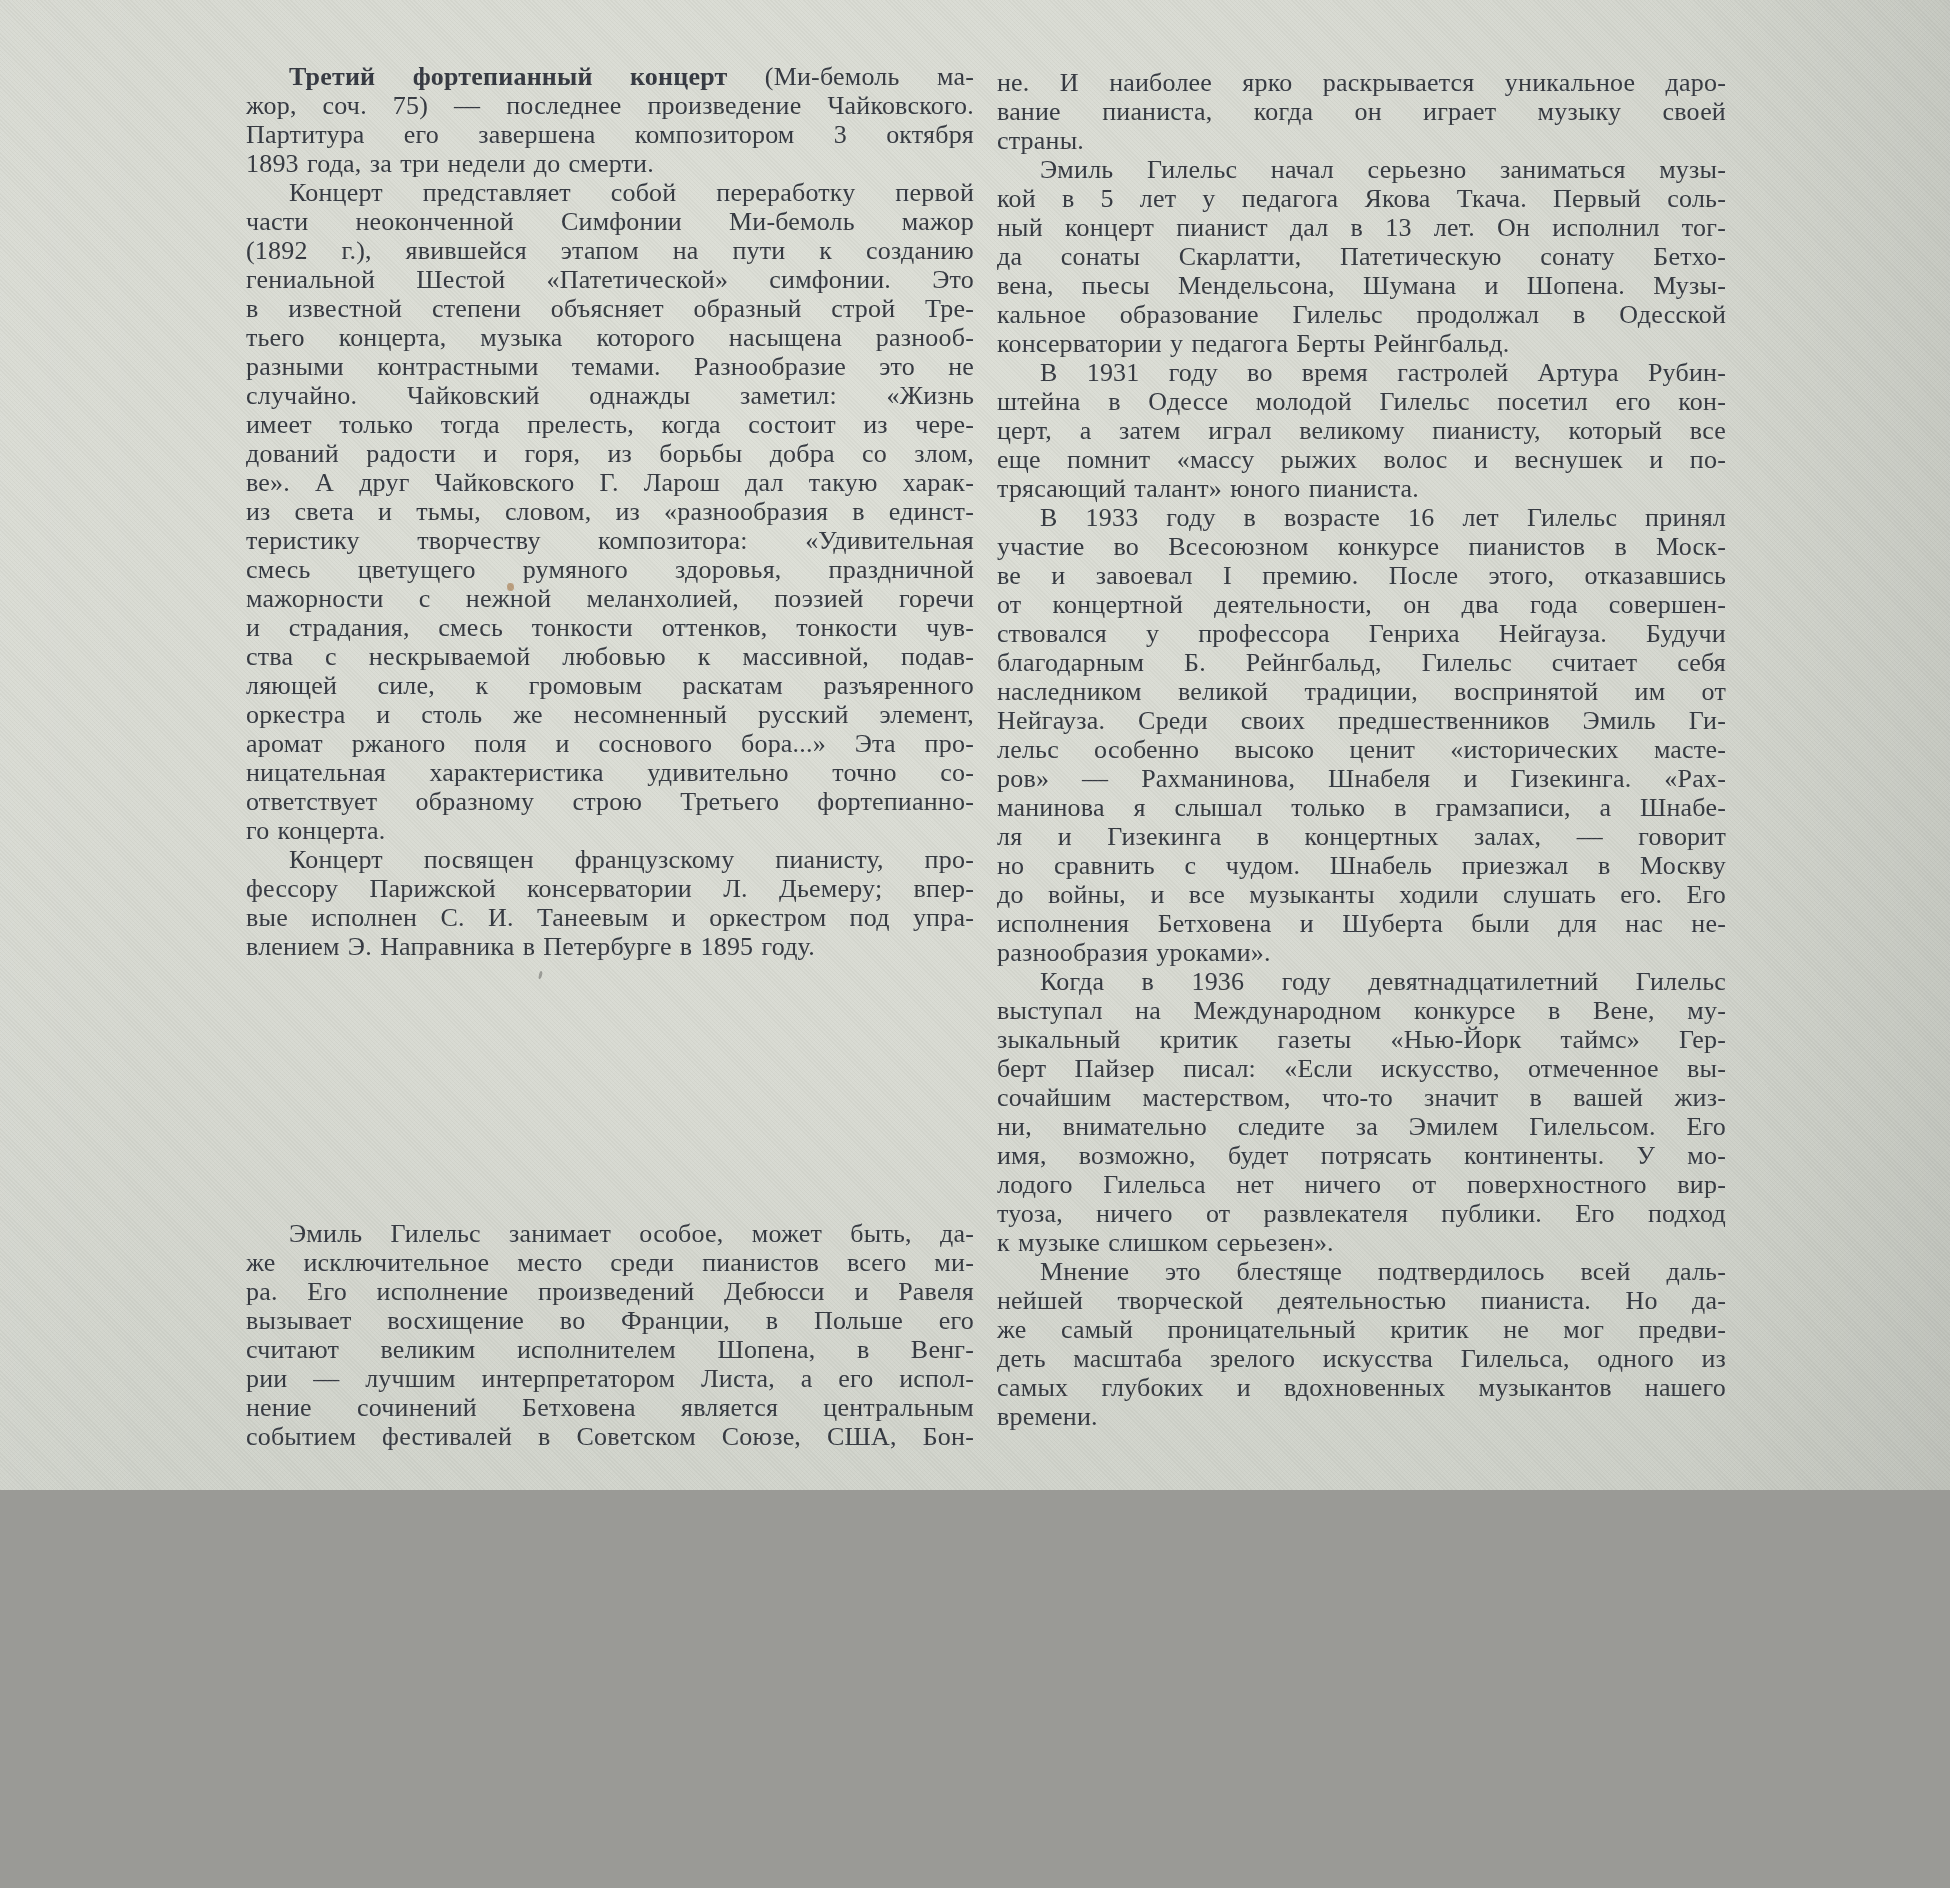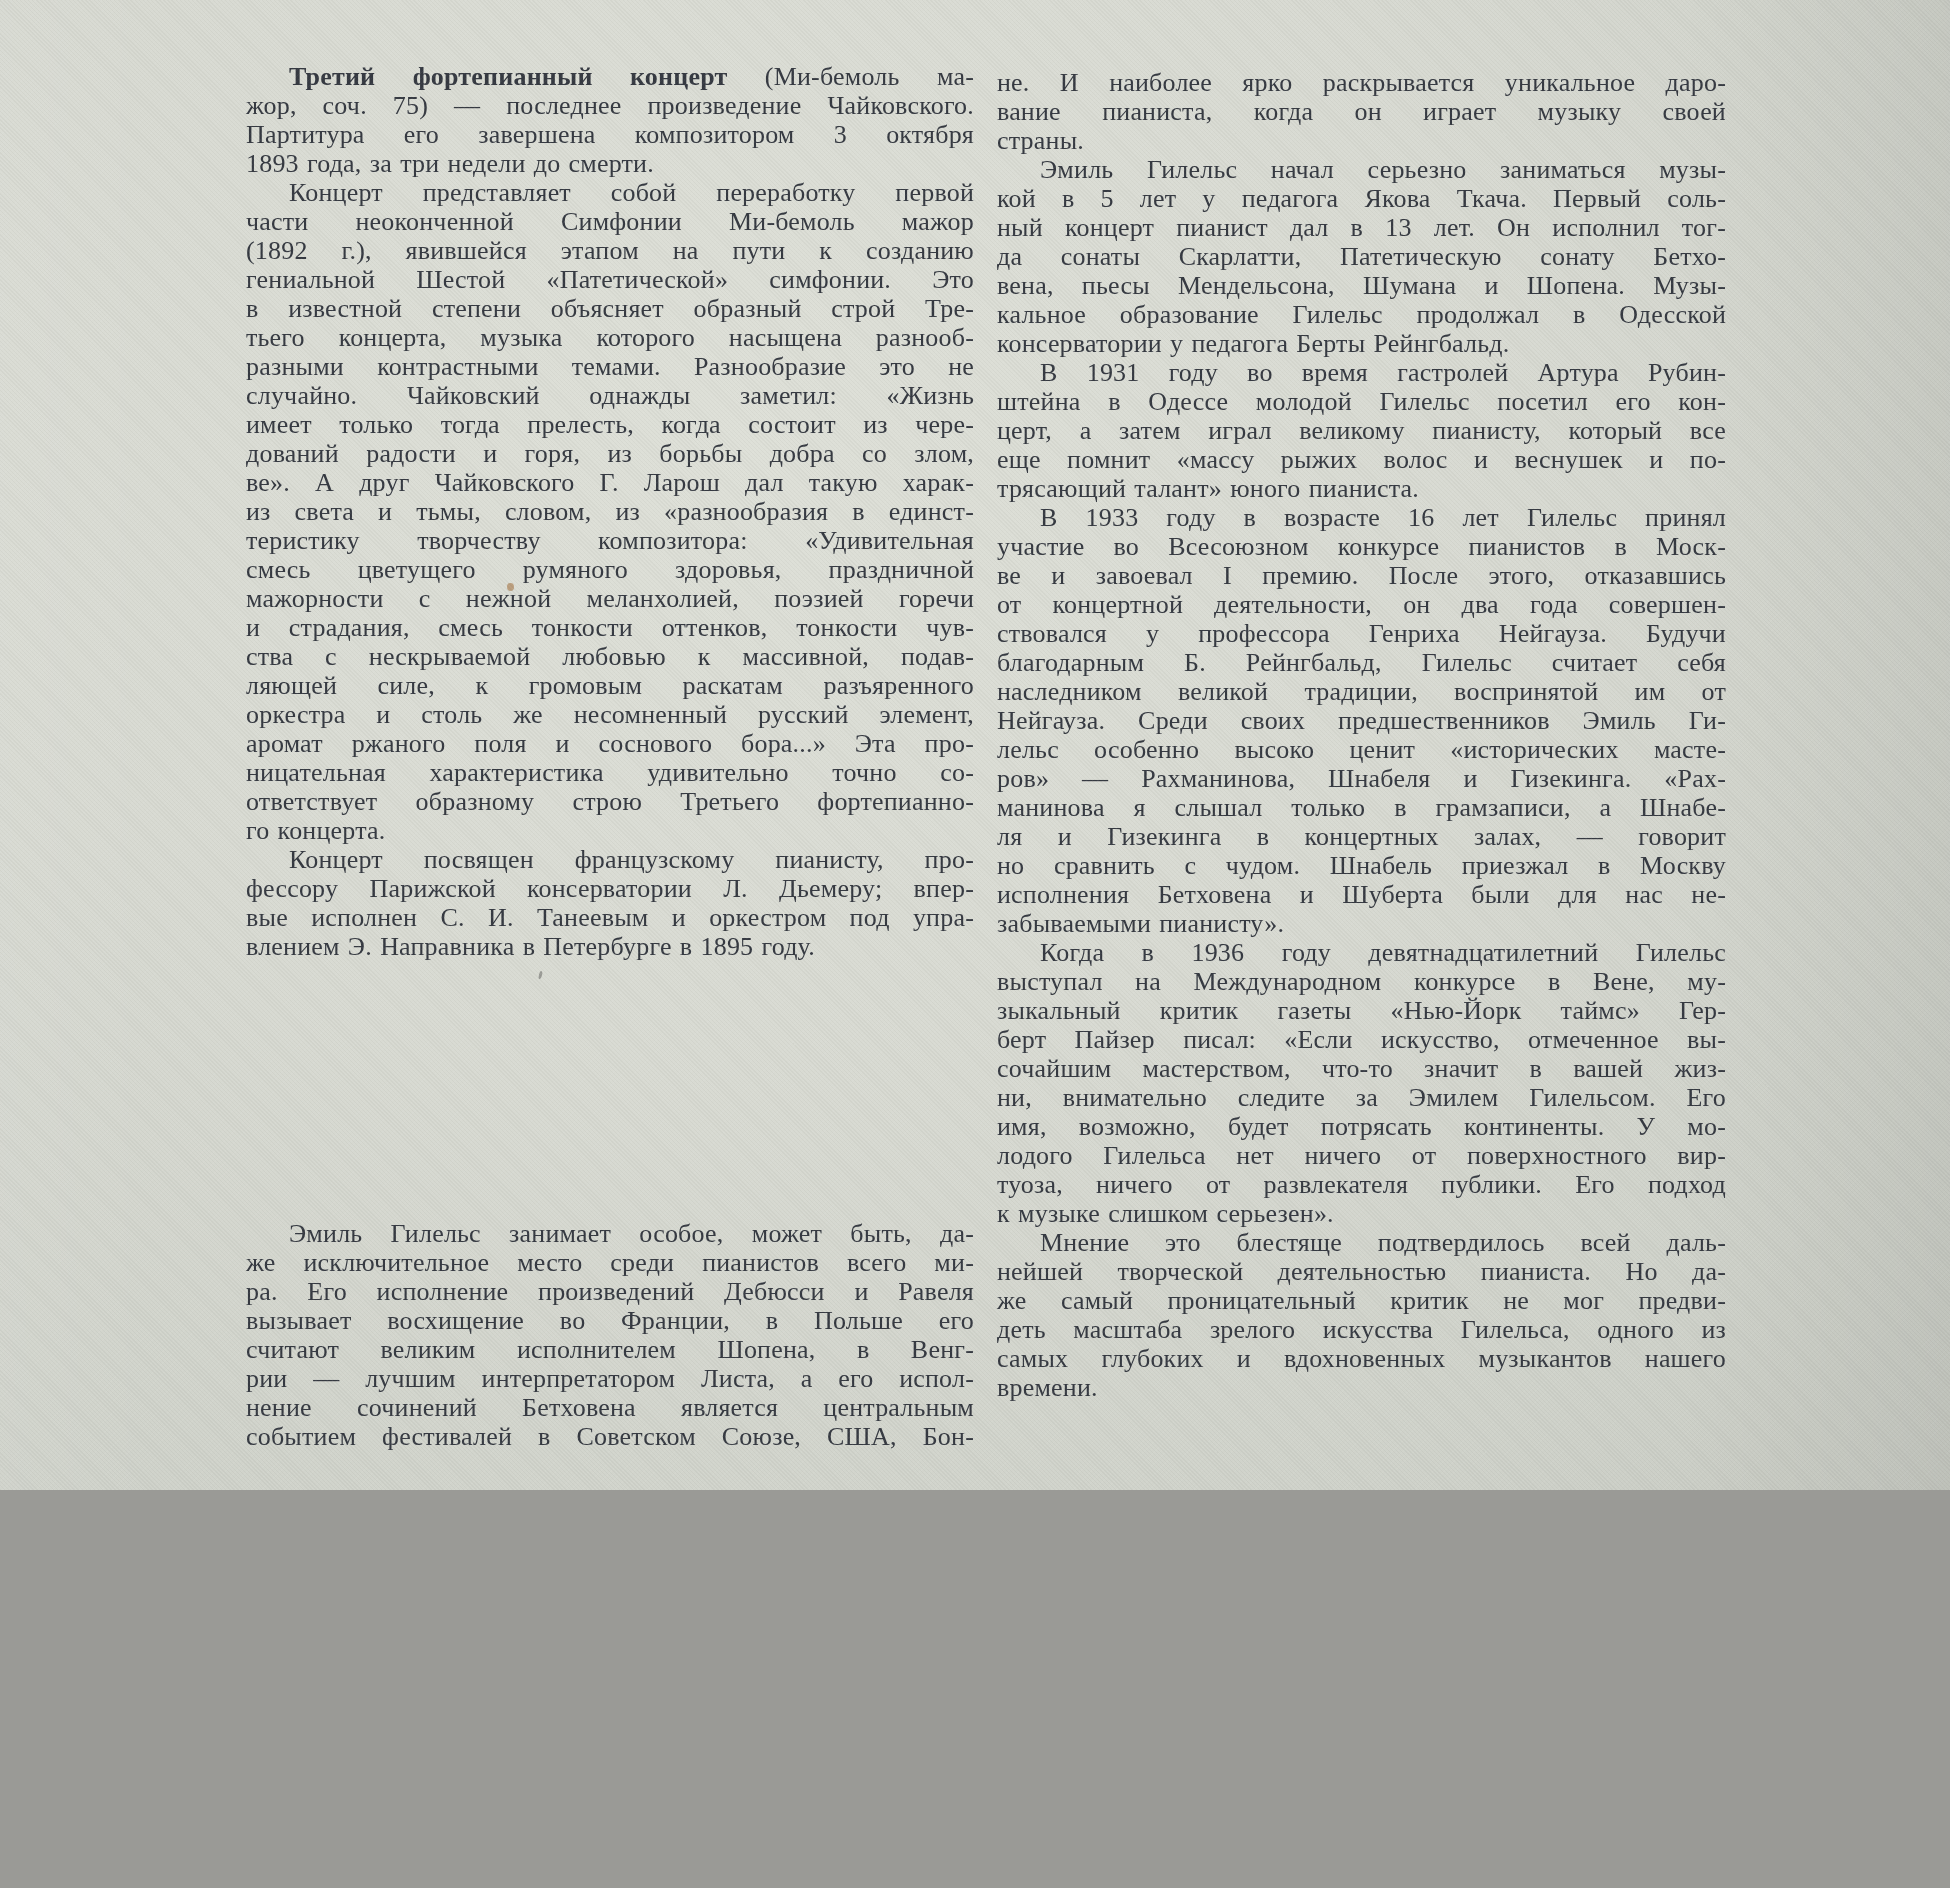--- a/index.html
+++ b/index.html
@@ -144,22 +144,23 @@
       <div class="line">от концертной деятельности, он два года совершен-</div>
       <div class="line">ствовался у профессора Генриха Нейгауза. Будучи</div>
       <div class="line">благодарным Б. Рейнгбальд, Гилельс считает себя</div>
       <div class="line">наследником великой традиции, воспринятой им от</div>
       <div class="line">Нейгауза. Среди своих предшественников Эмиль Ги-</div>
       <div class="line">лельс особенно высоко ценит «исторических масте-</div>
       <div class="line">ров» — Рахманинова, Шнабеля и Гизекинга. «Рах-</div>
       <div class="line">манинова я слышал только в грамзаписи, а Шнабе-</div>
       <div class="line">ля и Гизекинга в концертных залах, — говорит</div>
       <div class="line">но сравнить с чудом. Шнабель приезжал в Москву</div>
+      <div class="line">до войны, и все музыканты ходили слушать его. Его</div>
       <div class="line">исполнения Бетховена и Шуберта были для нас не-</div>
-      <div class="line para-end">забываемыми пианисту».</div>
+      <div class="line para-end">разнообразия уроками».</div>
       <div class="line indent">Когда в 1936 году девятнадцатилетний Гилельс</div>
       <div class="line">выступал на Международном конкурсе в Вене, му-</div>
       <div class="line">зыкальный критик газеты «Нью-Йорк таймс» Гер-</div>
       <div class="line">берт Пайзер писал: «Если искусство, отмеченное вы-</div>
       <div class="line">сочайшим мастерством, что-то значит в вашей жиз-</div>
       <div class="line">ни, внимательно следите за Эмилем Гилельсом. Его</div>
       <div class="line">имя, возможно, будет потрясать континенты. У мо-</div>
       <div class="line">лодого Гилельса нет ничего от поверхностного вир-</div>
       <div class="line">туоза, ничего от развлекателя публики. Его подход</div>
       <div class="line para-end">к музыке слишком серьезен».</div>

